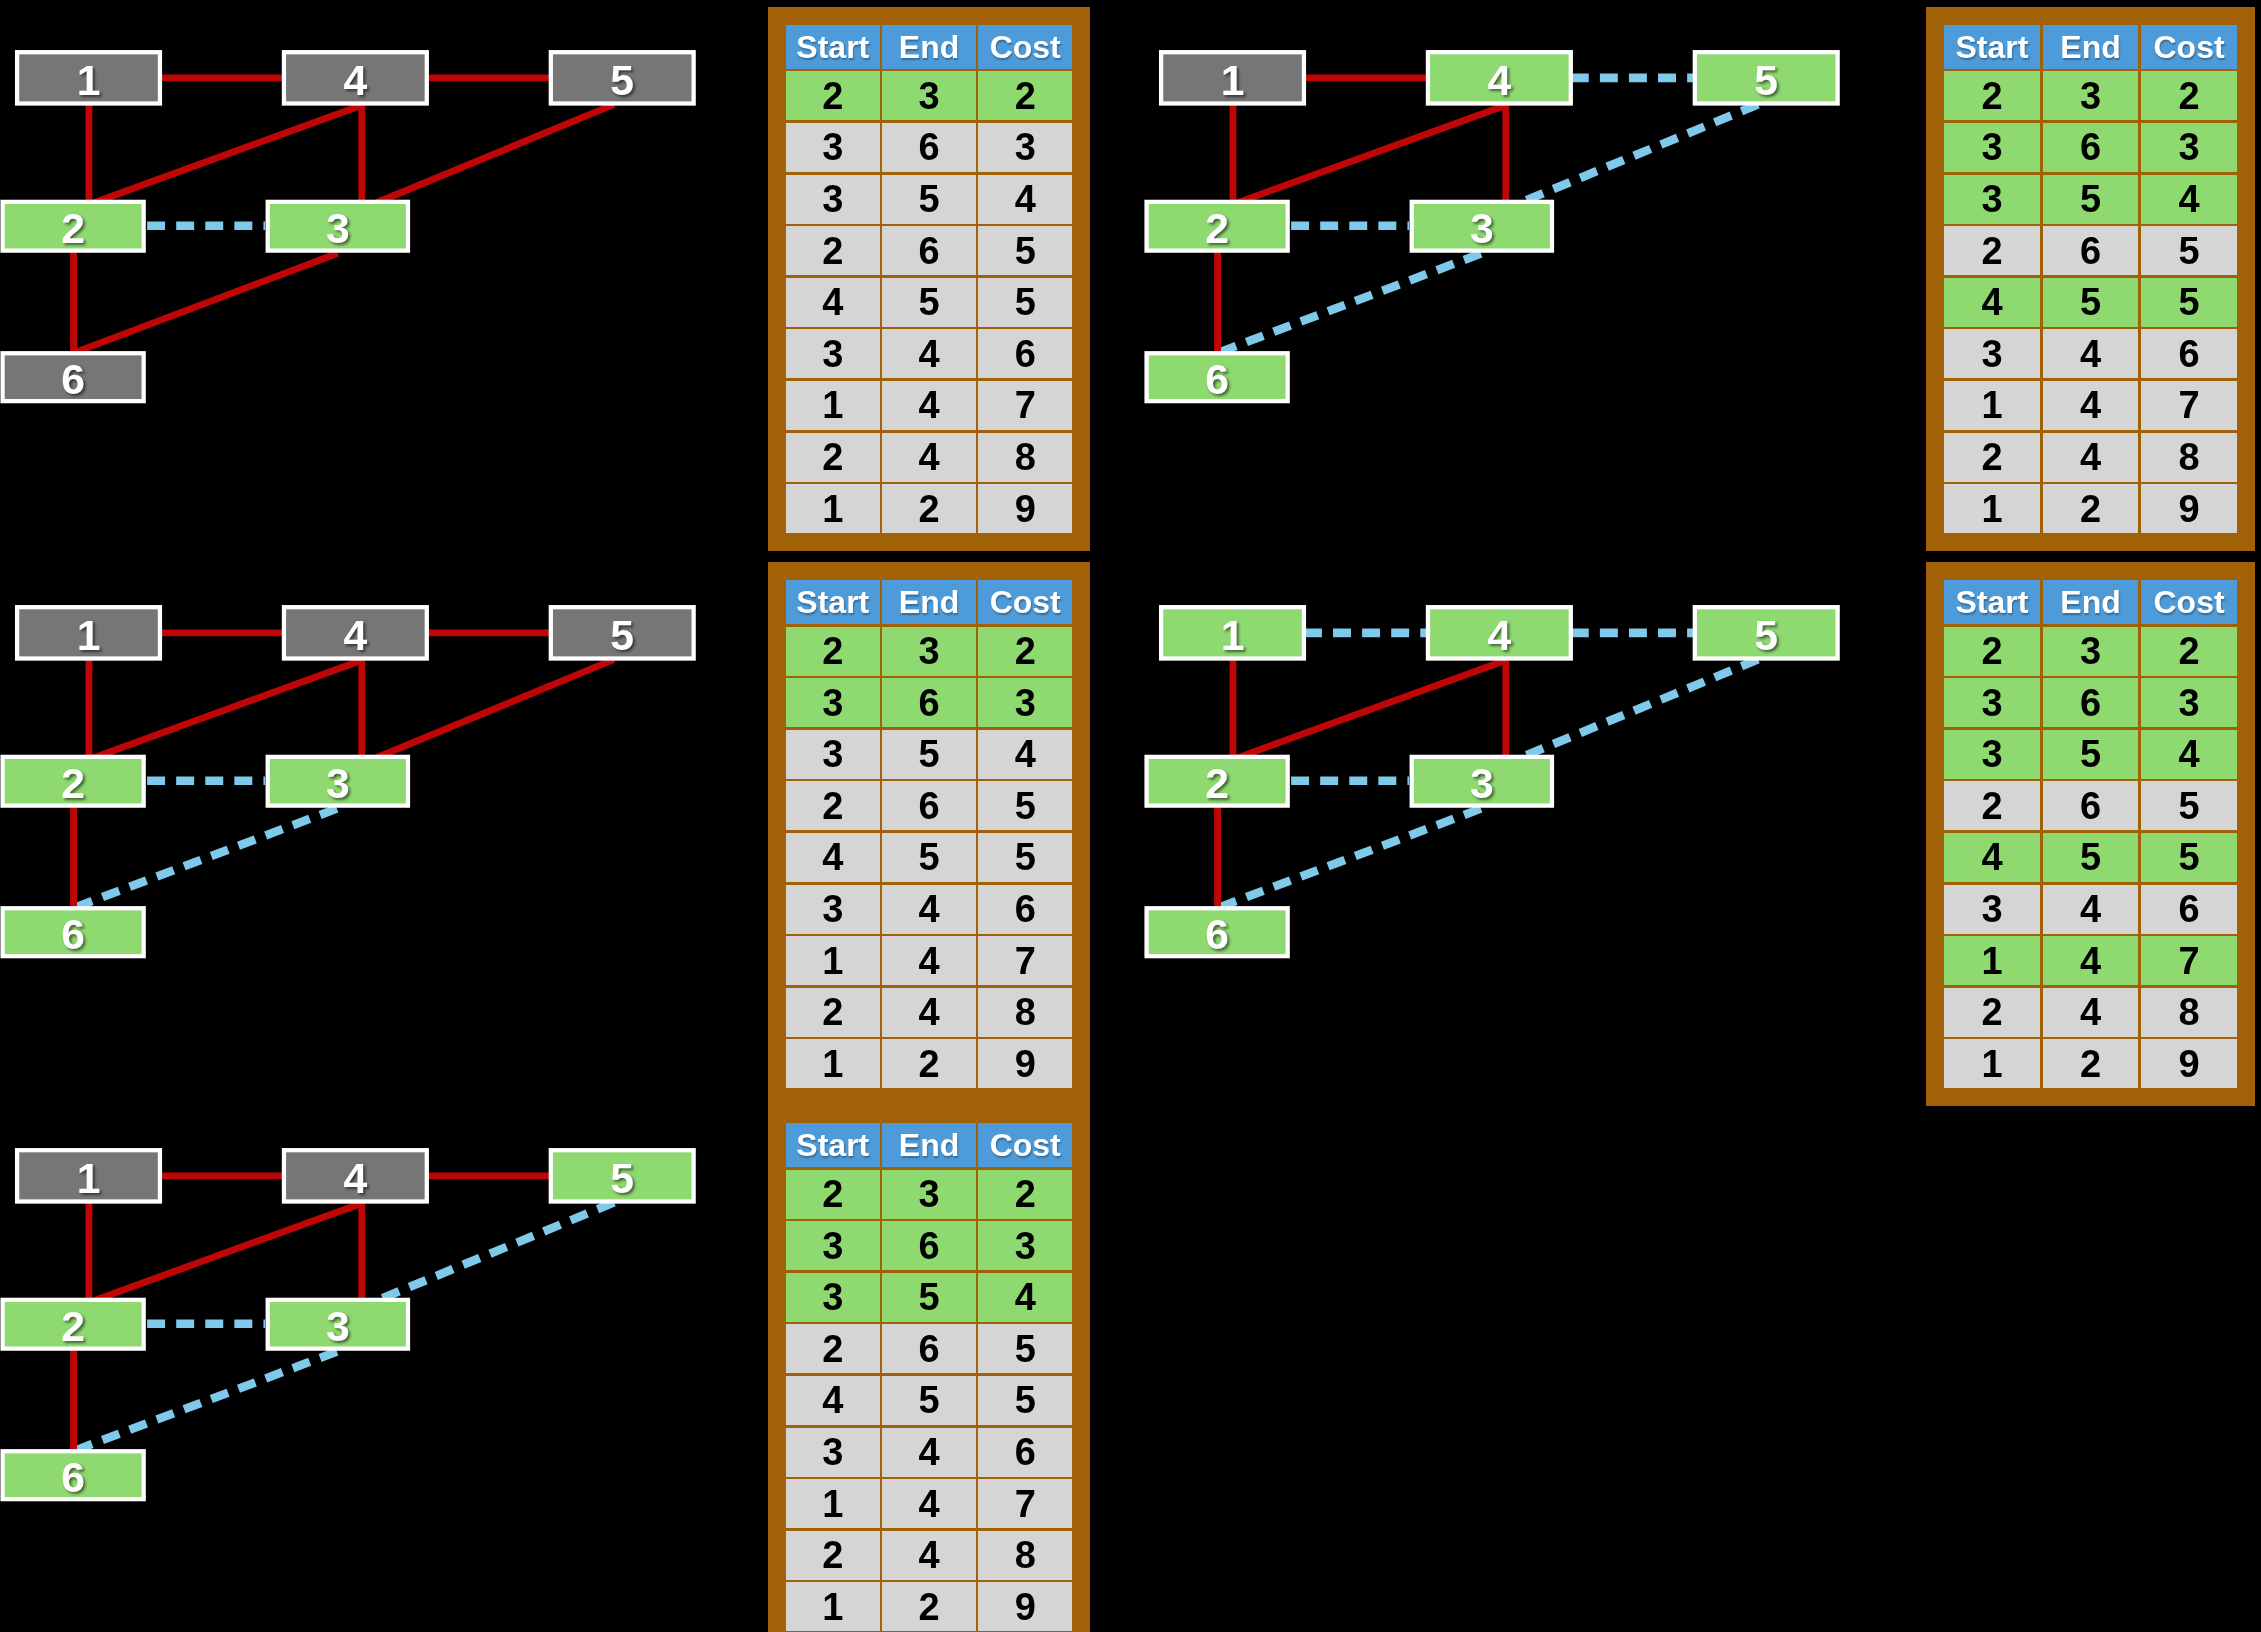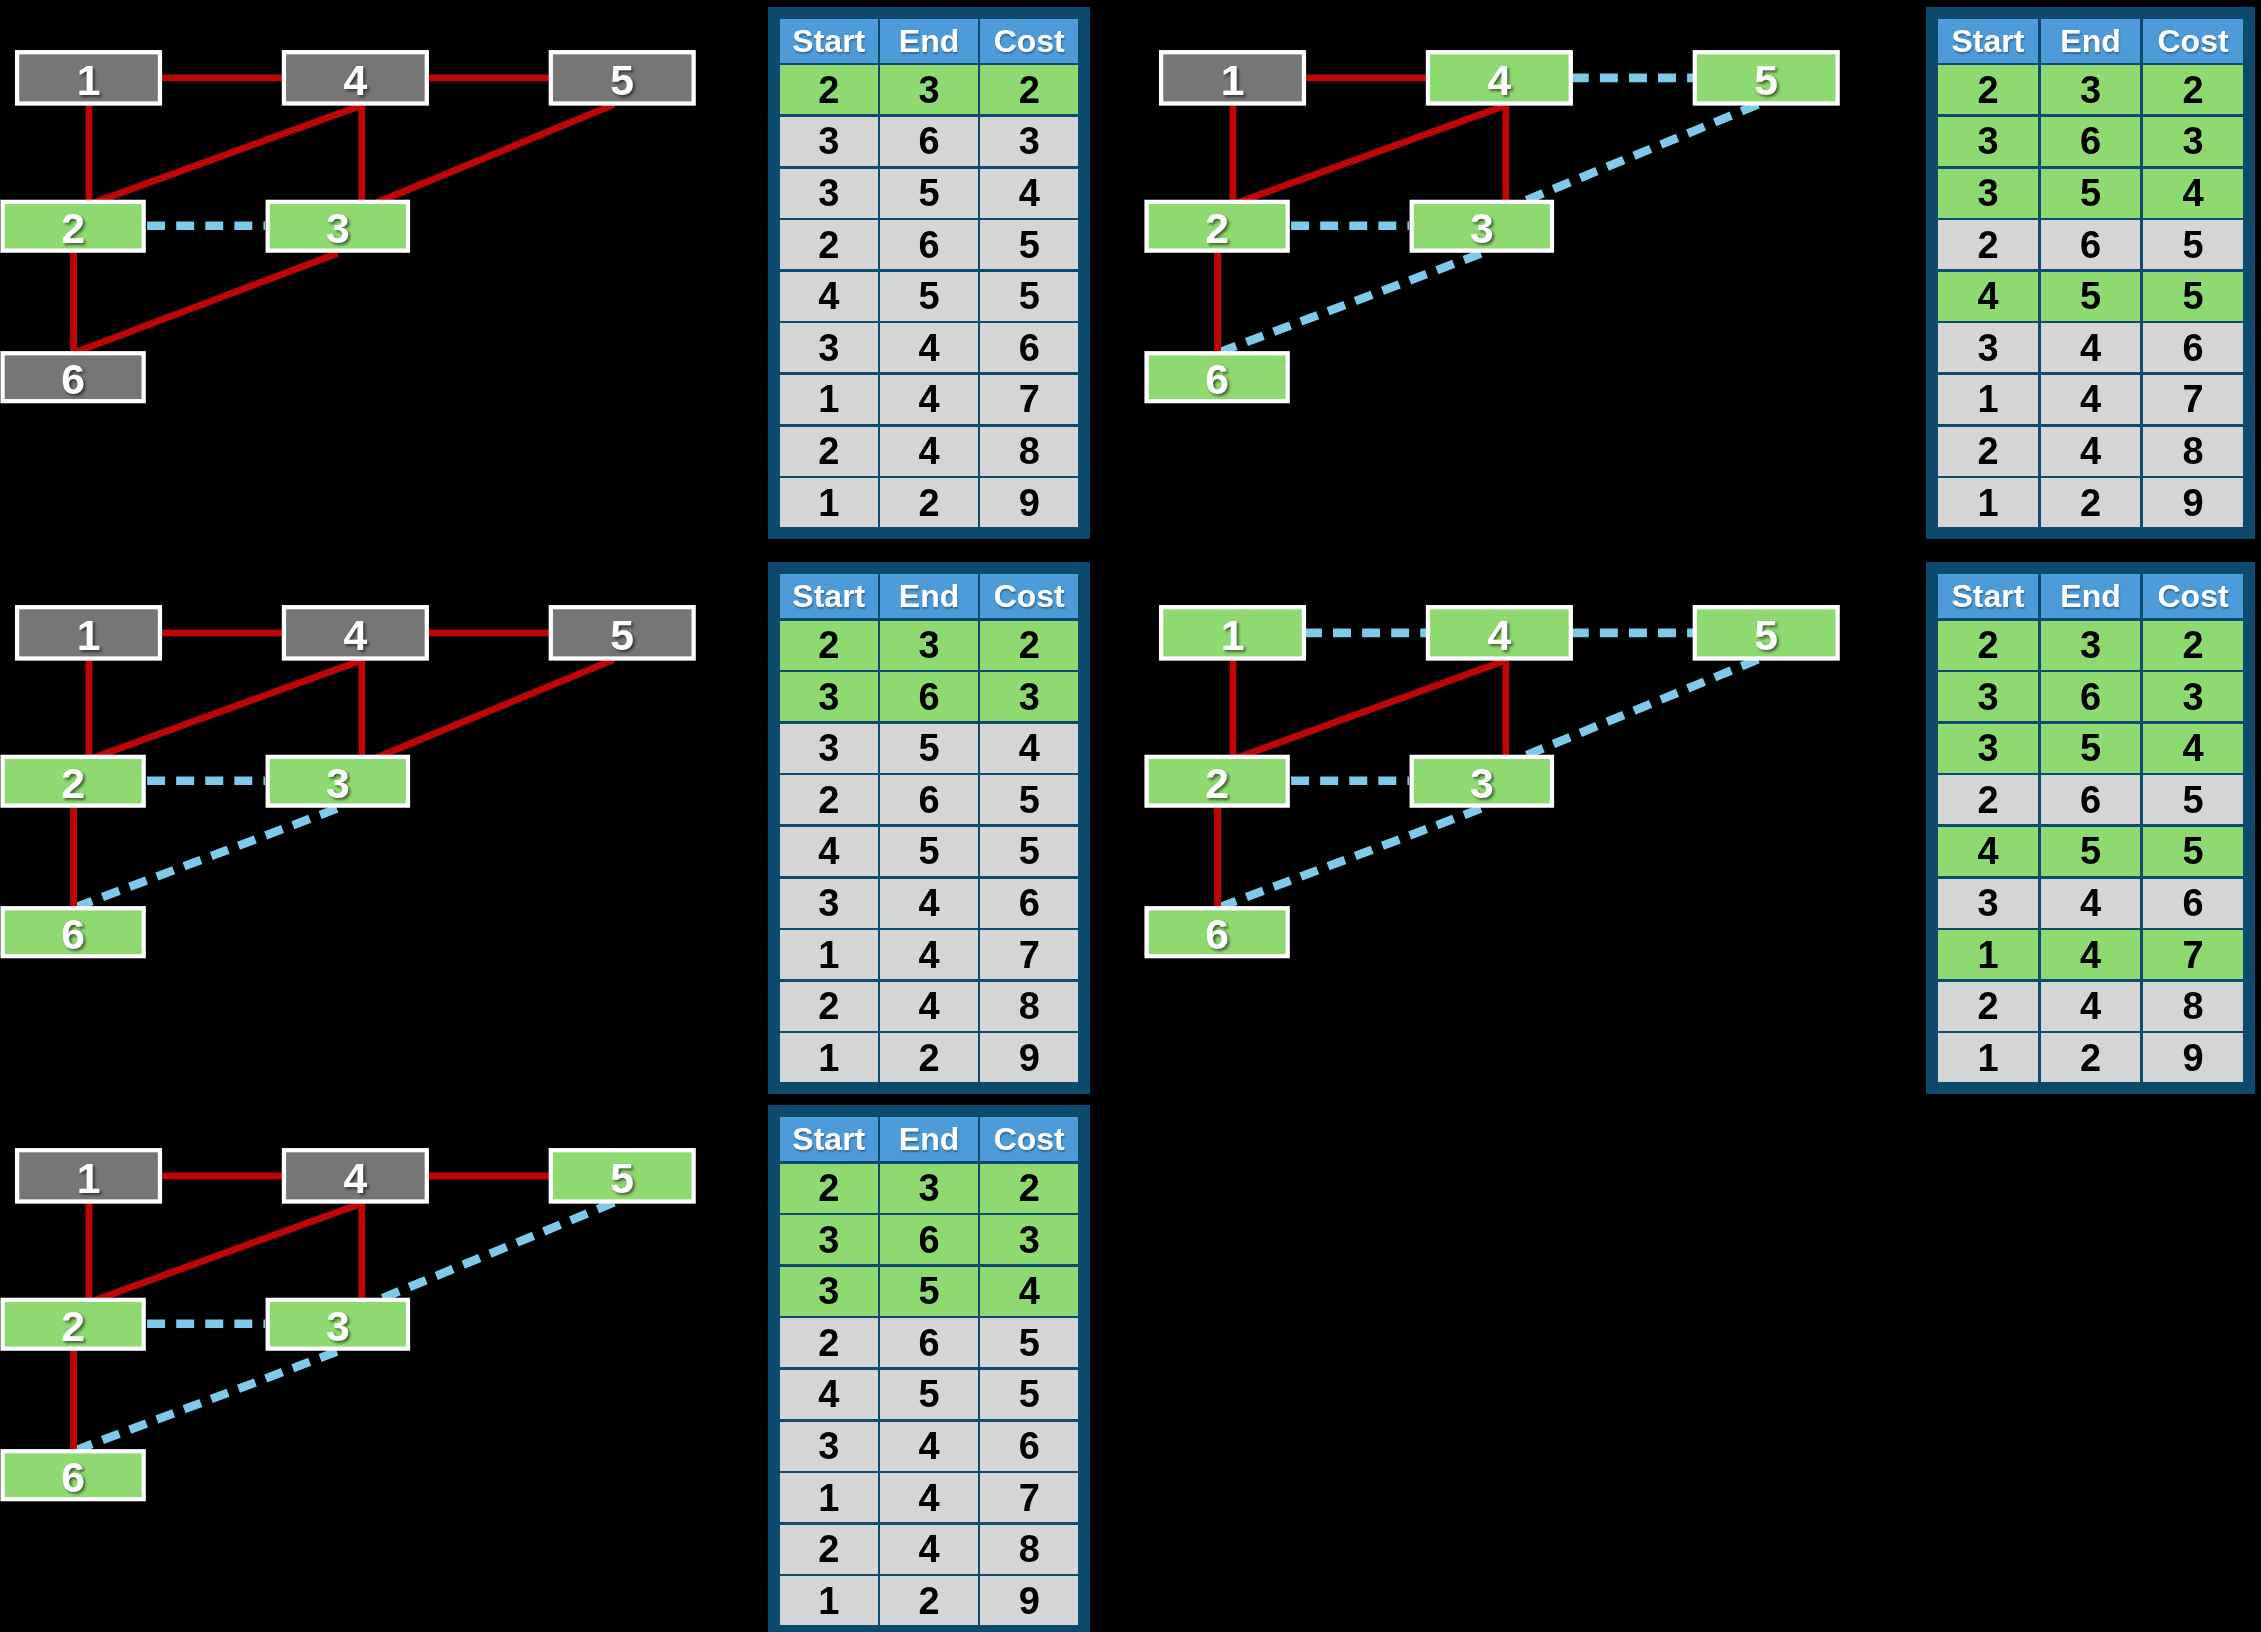--- a/index.html
+++ b/index.html
@@ -19,22 +19,22 @@
   .graph { position: absolute; overflow: visible; }
   .node-label {
     font-family: "Liberation Sans", sans-serif;
     font-size: 50px;
     font-weight: bold;
     fill: #ffffff;
     text-shadow: 2px 2px 3px rgba(0,0,0,0.55);
   }
   .mst-table {
     position: absolute;
-    background: #0c4a6e;
-    padding: 12px;
+    background: #a16207;
+    padding: 18px;
     display: flex;
     flex-direction: column;
     gap: 2.6px;
     box-sizing: border-box;
   }
   .t-row { display: flex; gap: 2.6px; }
   .t-cell {
     flex: 1 1 0;
     display: flex;
     align-items: center;

